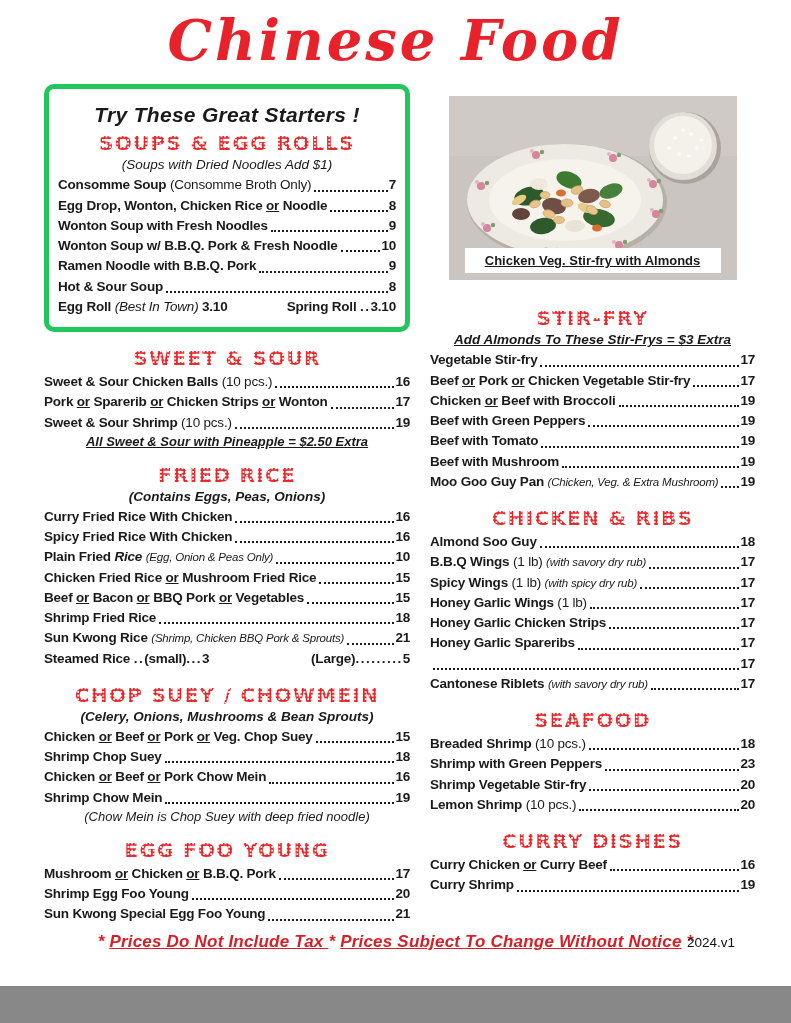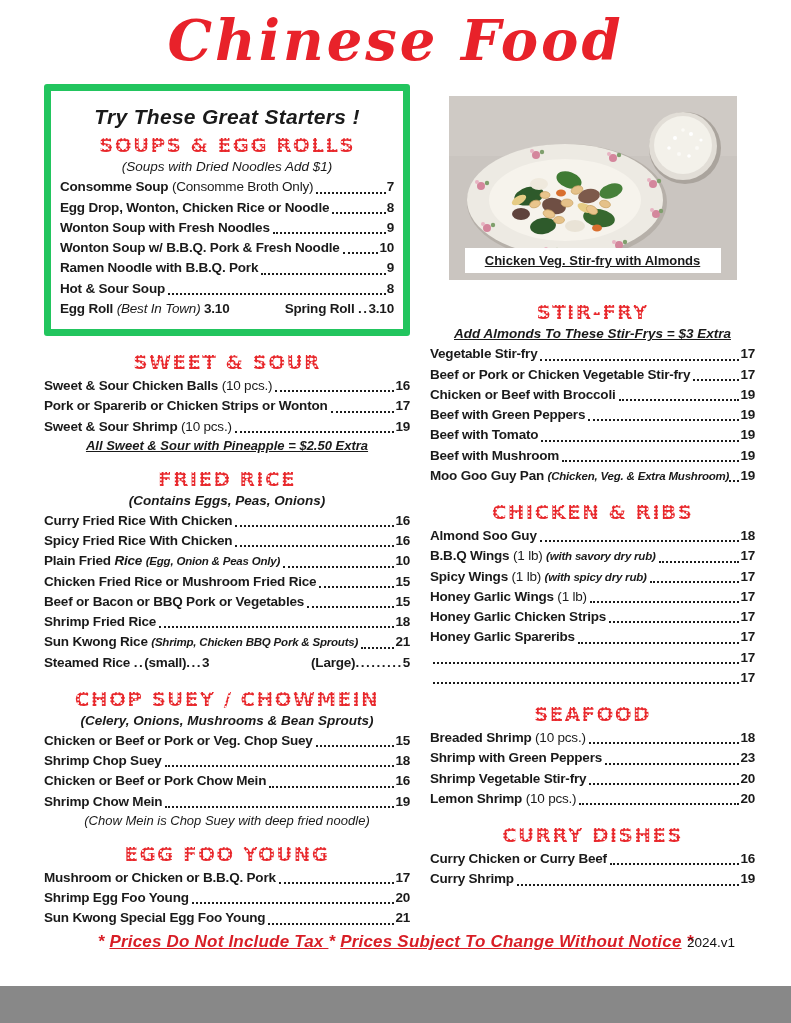--- a/index.html
+++ b/index.html
@@ -11,21 +11,21 @@
   }
   .title {
     margin:8px 0 0; text-align:center;
     font-family:"DejaVu Serif",serif; font-style:italic; font-weight:bold;
     font-size:56px; line-height:1.15; color:#e8222a; letter-spacing:3px;
   }
   .main { display:flex; padding:0 36px 0 44px; gap:20px; }
   .col-left { width:366px; flex:none; }
   .col-right { flex:1; min-width:0; }
 
-  .starters-box { border:7px solid #22c55e; border-radius:3px; padding:6px 9px 10px; margin-top:12px; }
+  .starters-box { border:5px solid #22c55e; border-radius:10px; padding:6px 9px 10px; margin-top:12px; }
   .starters-heading { text-align:center; font-weight:bold; font-style:italic; font-size:21px; margin:8px 0 2px; letter-spacing:0.3px; }
 
   .sec-title {
     font-size:20px; font-weight:800; letter-spacing:1.3px; text-align:center;
     color:#e8262a; margin:14px 0 2px; font-family:"DejaVu Sans",sans-serif;
   }
   @supports (-webkit-background-clip: text) {
     .sec-title {
       background-color:#e8262a;
       background-image: radial-gradient(rgba(255,255,255,0.95) 0.8px, rgba(255,255,255,0) 1.25px);
@@ -40,36 +40,36 @@
   .st-bi { font-style:italic; font-weight:bold; }
   .st-biu{ font-style:italic; font-weight:bold; text-decoration:underline; }
 
   .item { display:flex; font-size:13.5px; line-height:1.5; white-space:nowrap; letter-spacing:-0.2px; }
   .item.split { justify-content:space-between; }
   .item-text { min-width:0; }
   .s-b { font-weight:bold; }
   .s-r { }
   .s-i { font-style:italic; }
   .s-bi{ font-weight:bold; font-style:italic; }
-  .s-is{ font-style:italic; font-size:11.5px;font-weight:bold; }
-  .s-or{ font-weight:bold; }
+  .s-is{ font-style:italic; font-size:11.5px; }
+  .s-or{ font-weight:bold; text-decoration:underline; }
   .s-d { font-weight:bold; letter-spacing:1.5px; }
   .leader { flex:1 1 10px; min-width:8px; border-bottom:2px dotted #1c1c1c; margin:0 1px 4px 3px; }
   .price { font-weight:bold; }
   .sec-foot { text-align:center; font-size:13px; margin-top:1px; }
 
   .photo { position:relative; width:288px; height:184px; margin:24px auto 0; }
   .photo svg { display:block; width:100%; height:100%; }
   .photo-caption {
     position:absolute; left:16px; right:16px; bottom:7px; background:#fff;
     height:25px; line-height:25px; text-align:center; font-weight:bold; font-size:13px;
   }
   .photo-caption span { text-decoration:underline; }
 
-  .col-right .sections > .menu-section:first-child .sec-title { margin-top:20px; }
+  .col-right .sections > .menu-section:first-child .sec-title { margin-top:26px; }
 
   .footer { position:absolute; top:932px; left:0; width:100%; text-align:center; }
   .footer-notice { display:inline-block; color:#d81e26; font-weight:bold; font-style:italic; font-size:17px; letter-spacing:0.2px; }
   .fu { text-decoration:underline; }
   .footer-version { position:absolute; right:56px; top:3px; font-size:13.5px; color:#111; font-weight:normal; font-style:normal;text-align:center; }
 </style>
 </head>
 <body>
 
 <div class="page">
@@ -379,20 +379,21 @@
             <div class="item">
               <span class="item-text"><span class="s-b">Honey Garlic Spareribs</span></span>
               <span class="leader"></span>
               <span class="price">17</span>
             </div>
             <div class="item">
               <span class="leader"></span>
               <span class="price">17</span>
             </div>
             <div class="item">
+              <span class="item-text"><span class="s-b">Cantonese Riblets </span><span class="s-is">(with savory dry rub)</span></span>
               <span class="leader"></span>
               <span class="price">17</span>
             </div>
           </section>
           <section class="menu-section">
             <h2 class="sec-title">SEAFOOD</h2>
             <div class="item">
               <span class="item-text"><span class="s-b">Breaded Shrimp </span><span class="s-r">(10 pcs.)</span></span>
               <span class="leader"></span>
               <span class="price">18</span>

